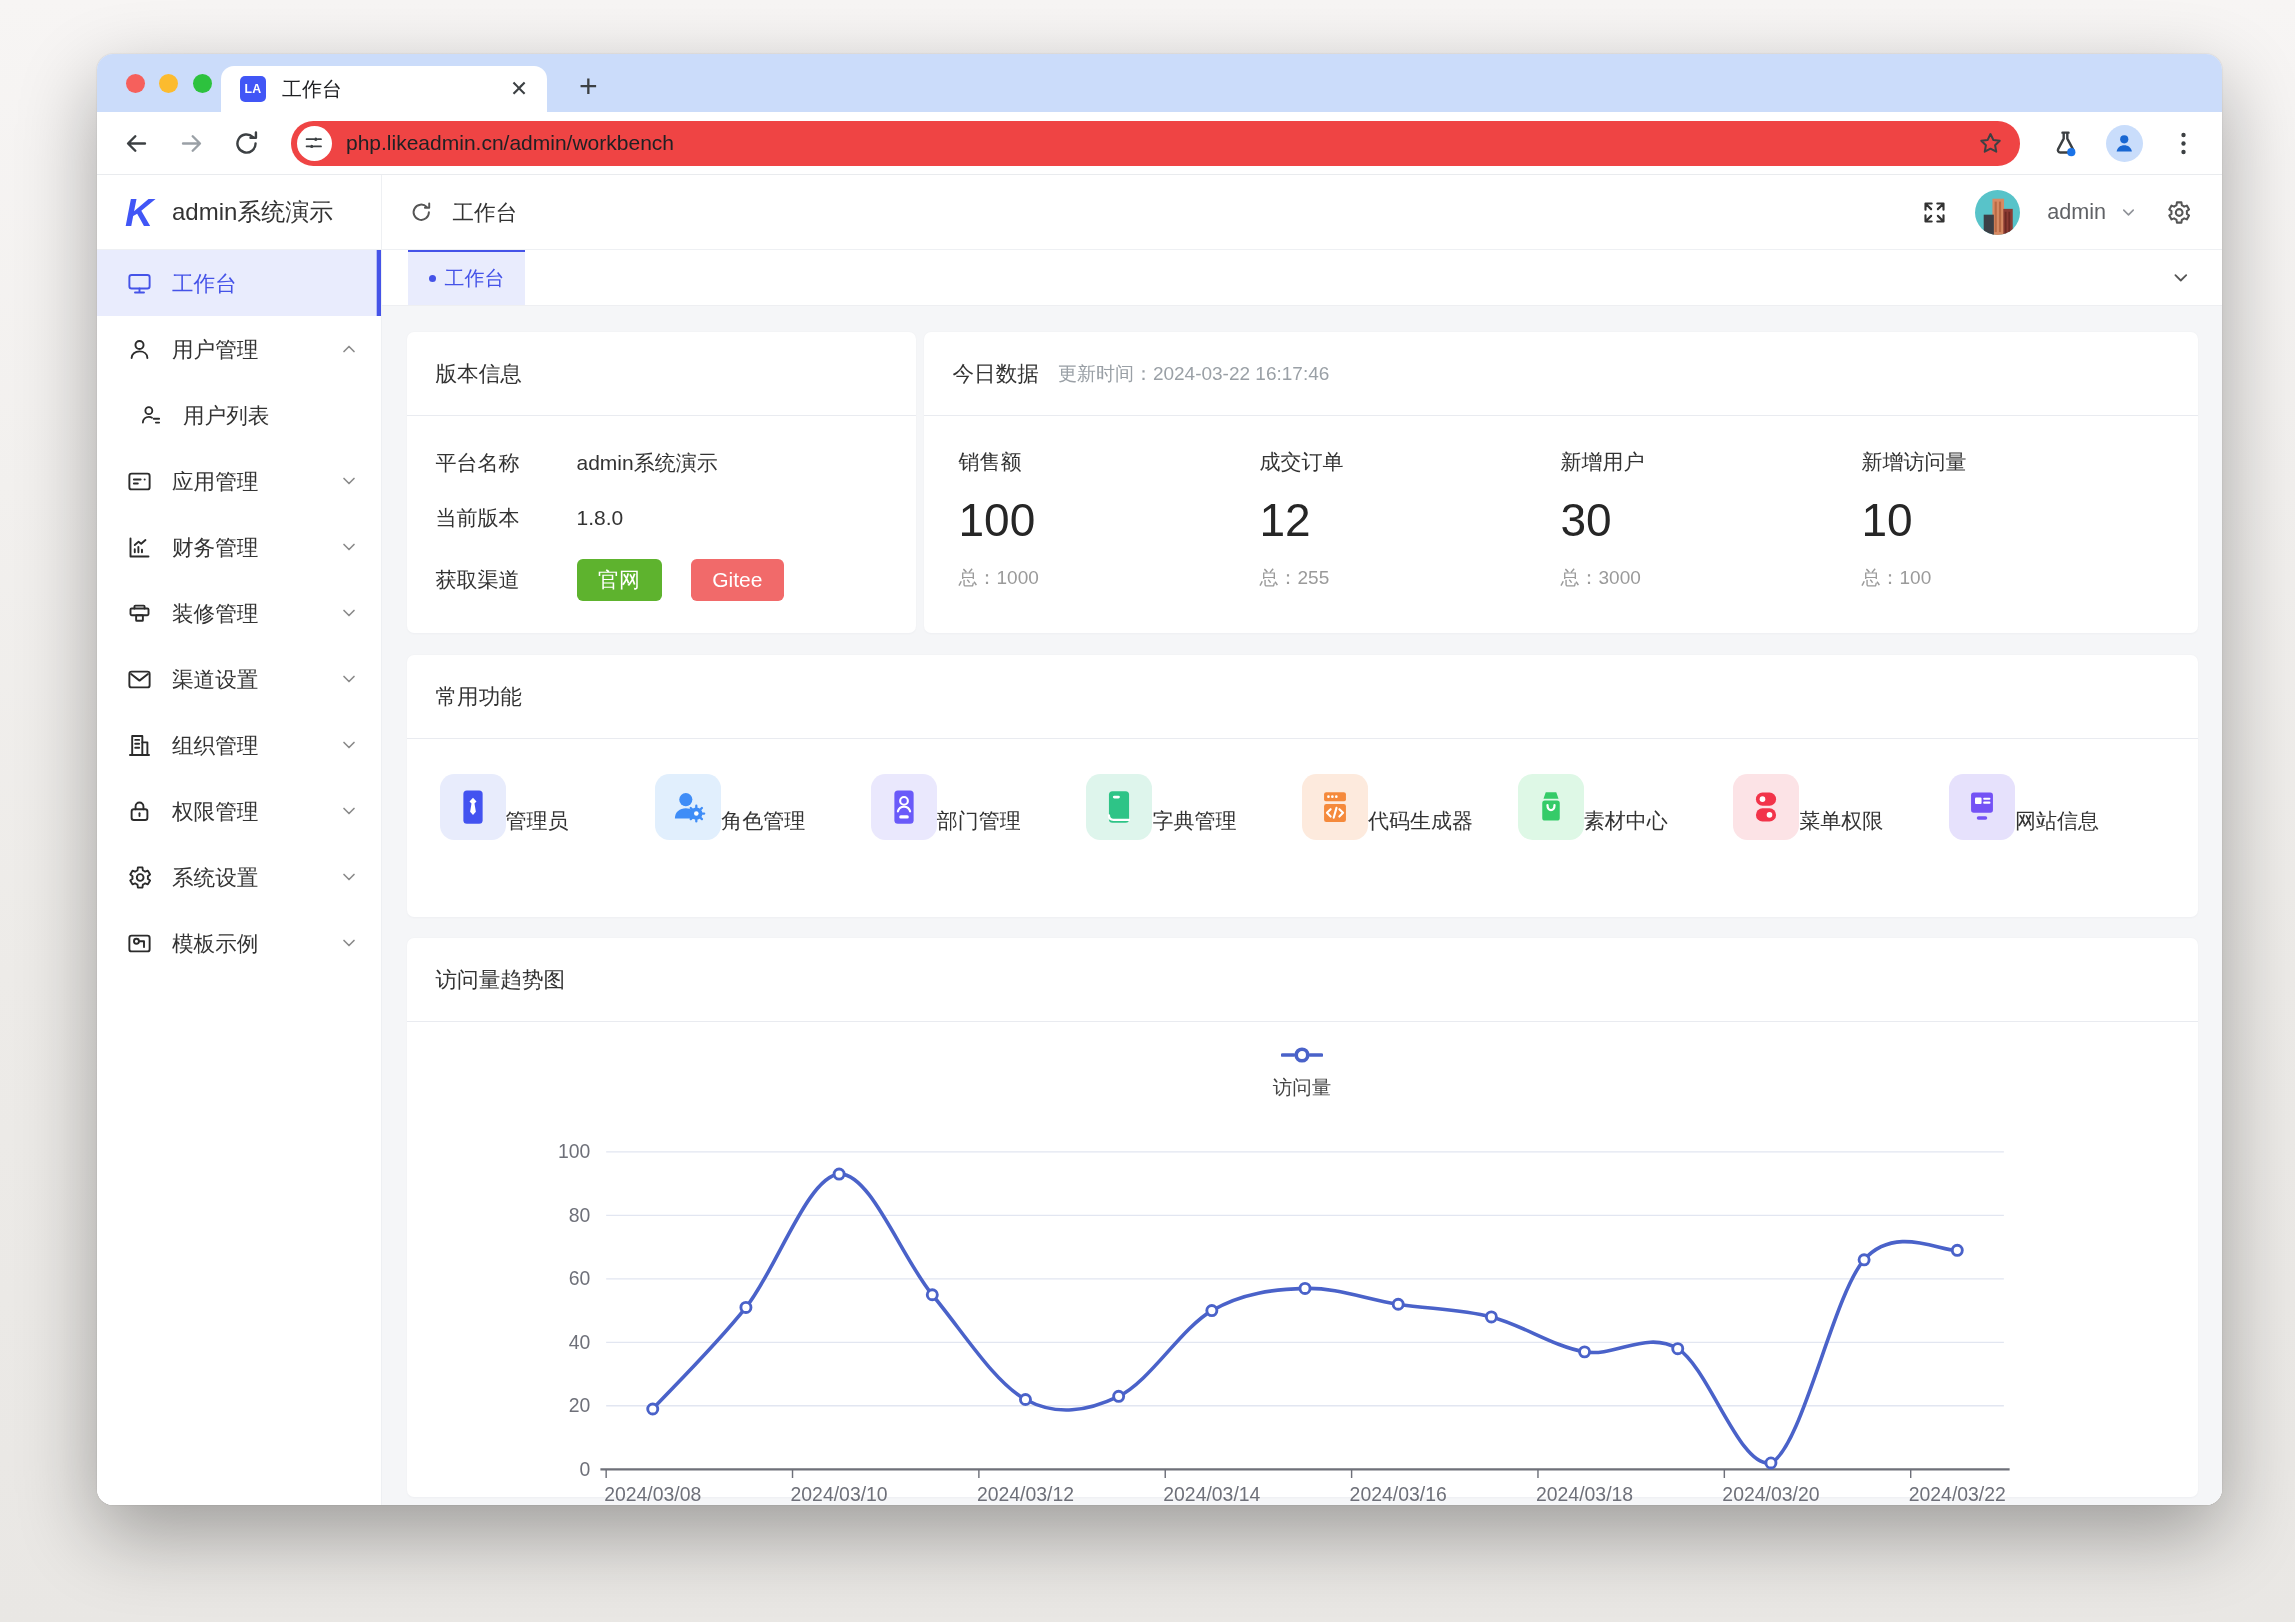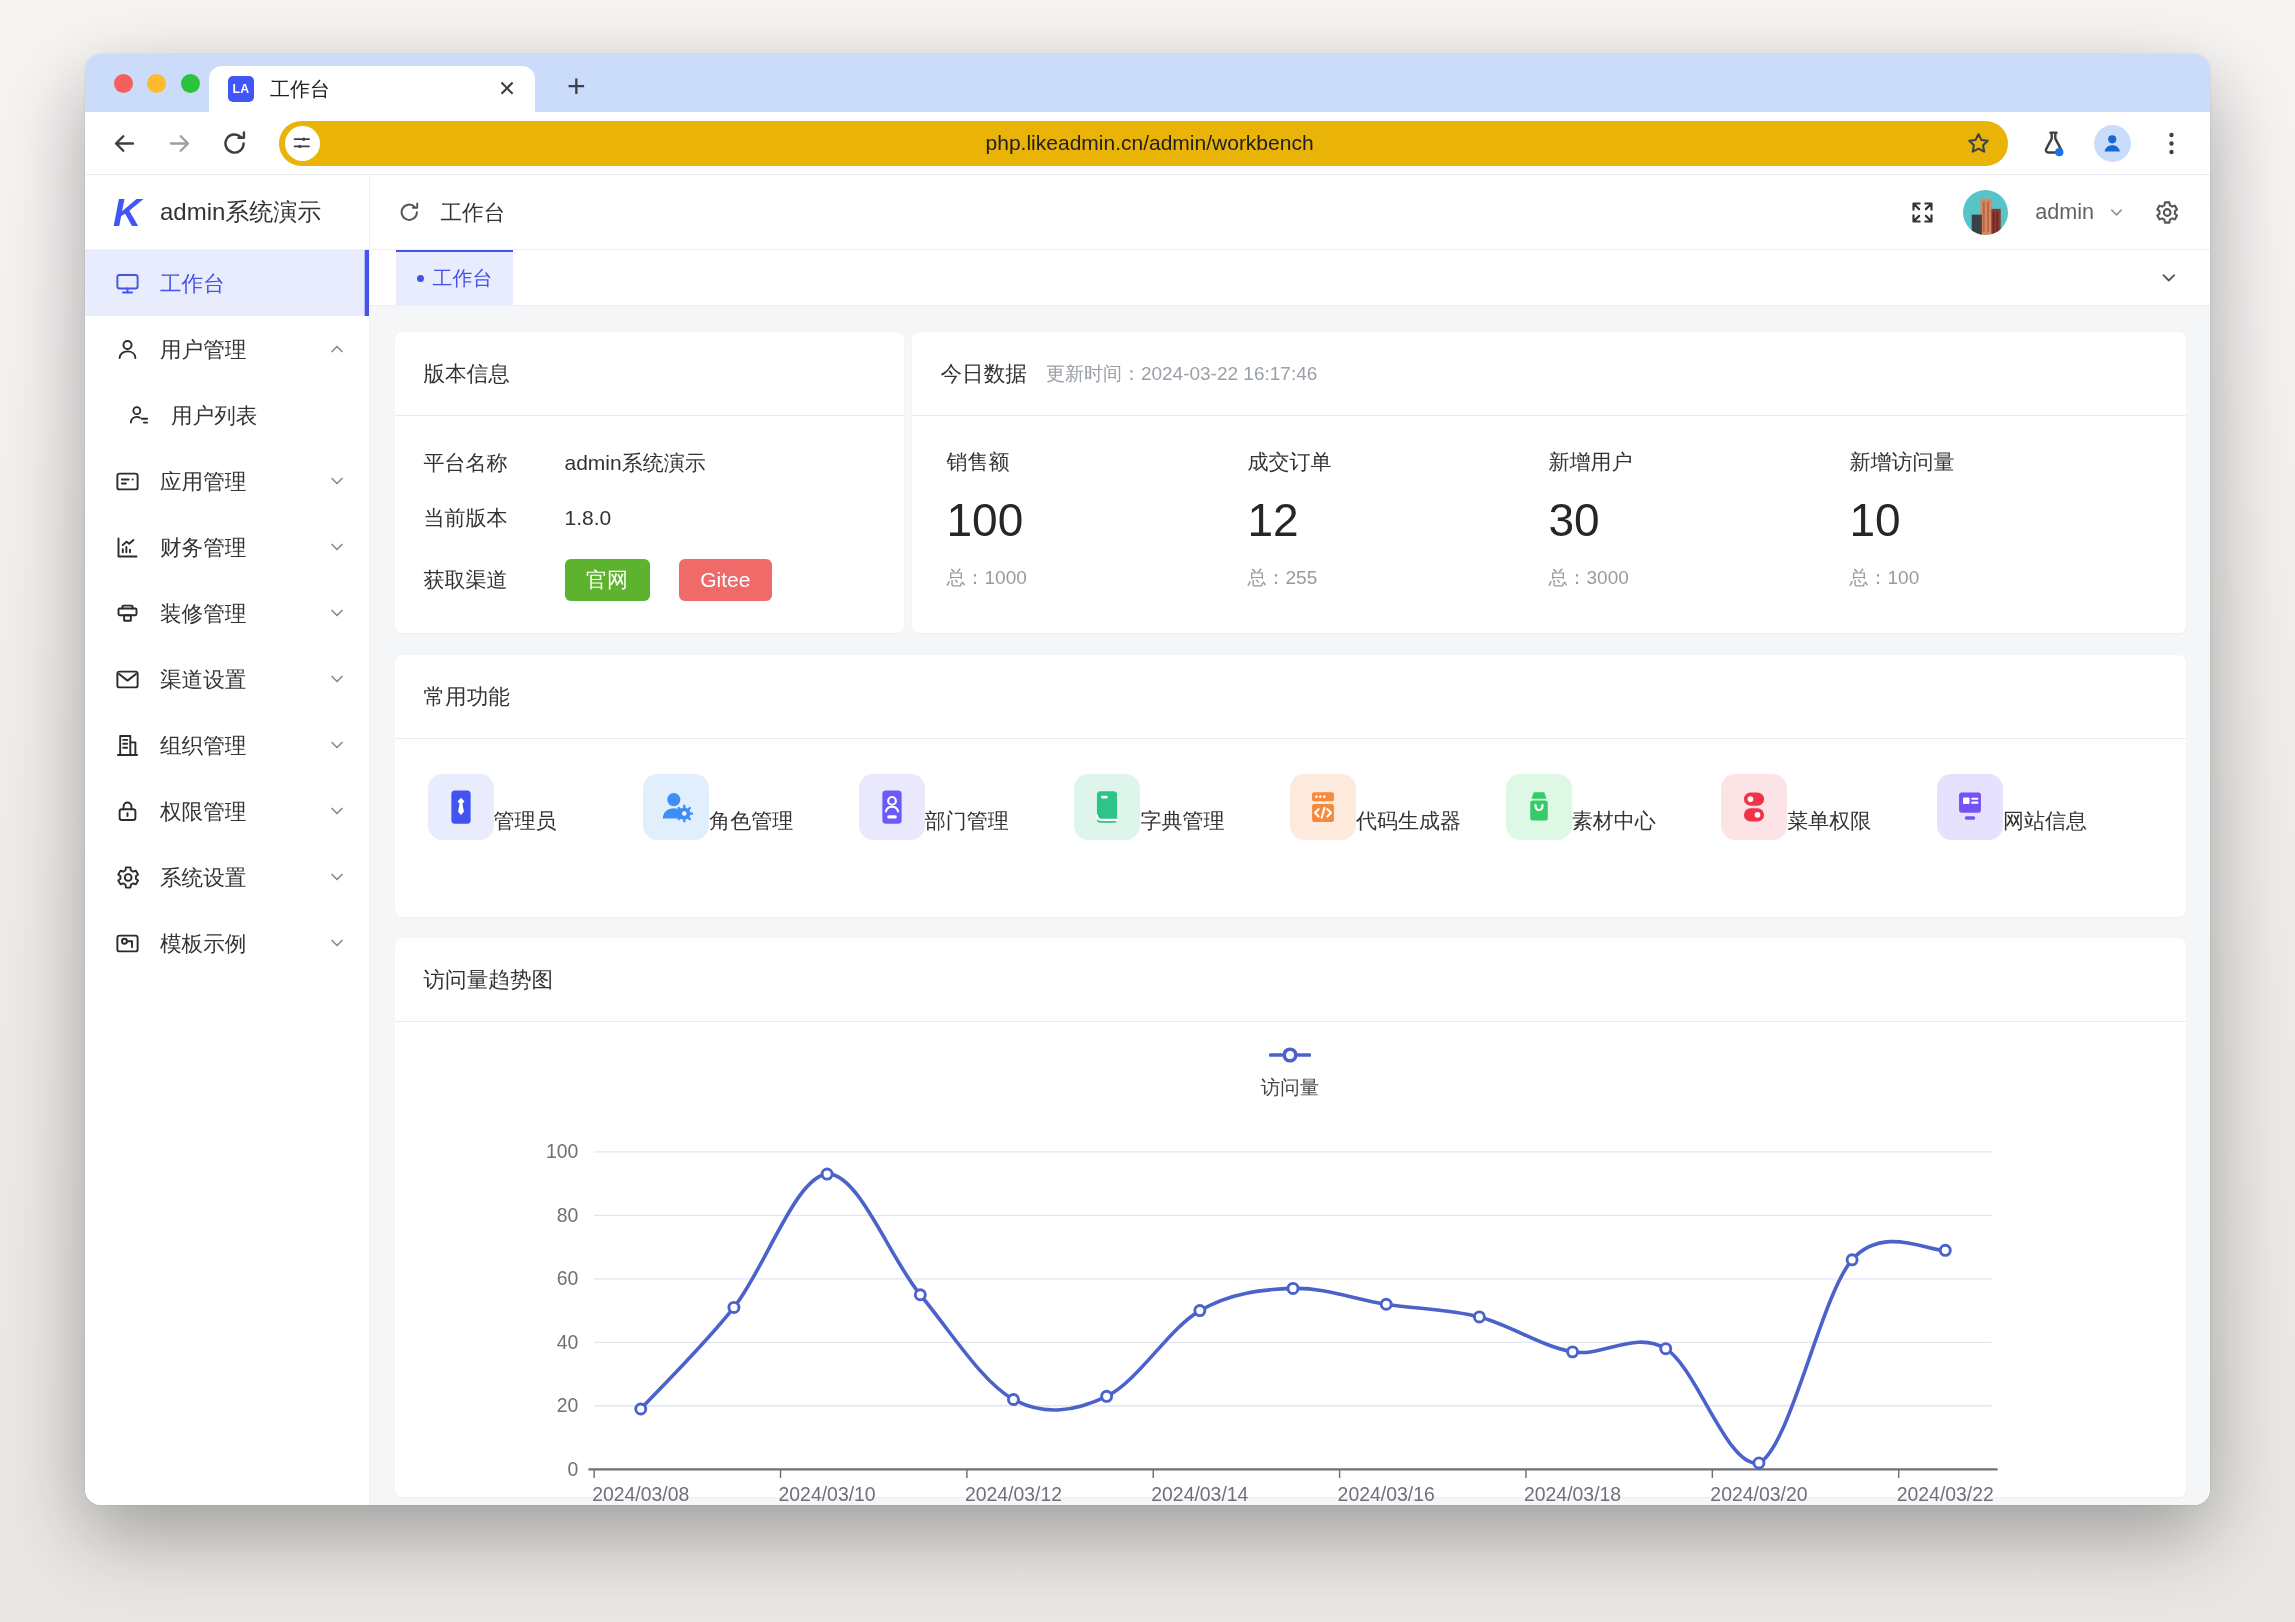--- a/index.html
+++ b/index.html
@@ -1,41 +1,41 @@
 <!DOCTYPE html>
 <html style="font-size:11.5px"><head>
 <meta charset="utf-8">
 <style>
   * { margin:0; padding:0; box-sizing:border-box; }
   html,body { width:2295px; height:1622px; overflow:hidden;
     font-family:"Liberation Sans","DejaVu Sans",sans-serif; }
   body { background:linear-gradient(180deg,#f7f5f4 0%,#edebe8 60%,#e9e7e4 100%); position:relative; }
 
   
-  .window { position:absolute; left:85px; top:54px; width:2125px; height:1451px;
+  .window { position:absolute; left:97px; top:54px; width:2125px; height:1451px;
     border-radius:16px; overflow:hidden; background:#fff;
     box-shadow:0 29px 79px rgba(0,0,0,.33), 0 0 1.4px rgba(0,0,0,.22); }
 
   .tabstrip { position:relative; height:58px; background:#cbdcfa; }
   .traffic { position:absolute; left:29px; top:19.5px; display:flex; gap:14.4px; }
   .light { width:19px; height:19px; border-radius:50%; }
   .light.red{ background:#f6605c; } .light.yellow{ background:#fcbb2e; } .light.green{ background:#2dc23e; }
   .tab { position:absolute; left:124px; bottom:0; width:326px; height:46px; background:#fff;
     border-radius:13px 13px 0 0; display:flex; align-items:center; padding:0 19px; }
   .favicon { width:26px; height:26px; border-radius:5px; background:#4156f6; color:#fff;
     font-size:12.3px; font-weight:bold; display:flex; align-items:center; justify-content:center; letter-spacing:0.4px;}
   .tab-title { margin-left:16px; font-size:20px; color:#202124; flex:1; }
   .tab-close { font-size:21.6px; color:#3c4043; line-height:1; }
   .newtab { position:absolute; left:482px; bottom:7.2px; font-size:32px; color:#3c4043; font-weight:300;}
 
   .toolbar { height:63px; background:#fff; display:flex; align-items:center; padding:0 24.5px; gap:26px;
     border-bottom:0.7px solid #e9ebee; }
   .tb-ic { width:29px; height:29px; flex:0 0 auto; }
-  .omnibox { flex:1; height:45px; background:#eab308; border-radius:22.3px; display:flex; align-items:center;
-    padding:0 16px 0 5.8px; margin:0 4.3px; min-width:0;text-align:center; }
+  .omnibox { flex:1; height:45px; background:#ef4444; border-radius:22.3px; display:flex; align-items:center;
+    padding:0 16px 0 5.8px; margin:0 4.3px; min-width:0; }
   .site-chip { width:35px; height:35px; border-radius:50%; background:#fff; display:flex; align-items:center; justify-content:center; }
   .url { margin-left:14.4px; font-size:21px; color:#202124; flex:1; white-space:nowrap; overflow:hidden; }
   .avatar-chip { width:37px; height:37px; border-radius:50%; background:#c9ddfb; display:flex; align-items:center; justify-content:center; }
 
   
   .app { height:calc(100% - 121px); display:flex; flex-direction:column; background:#fff; }
   .app-header { height:75px; display:flex; border-bottom:0.7px solid #eef0f3; flex:0 0 auto; }
   .brand { width:285px; border-right:0.7px solid #eef0f3; display:flex; align-items:center; padding-left:23px; gap:13px; }
   .brand-title { font-size:24px; color:#333; font-weight:500; }
   .hdr-nav { flex:1; display:flex; align-items:center; padding-left:27px; gap:19px; }

